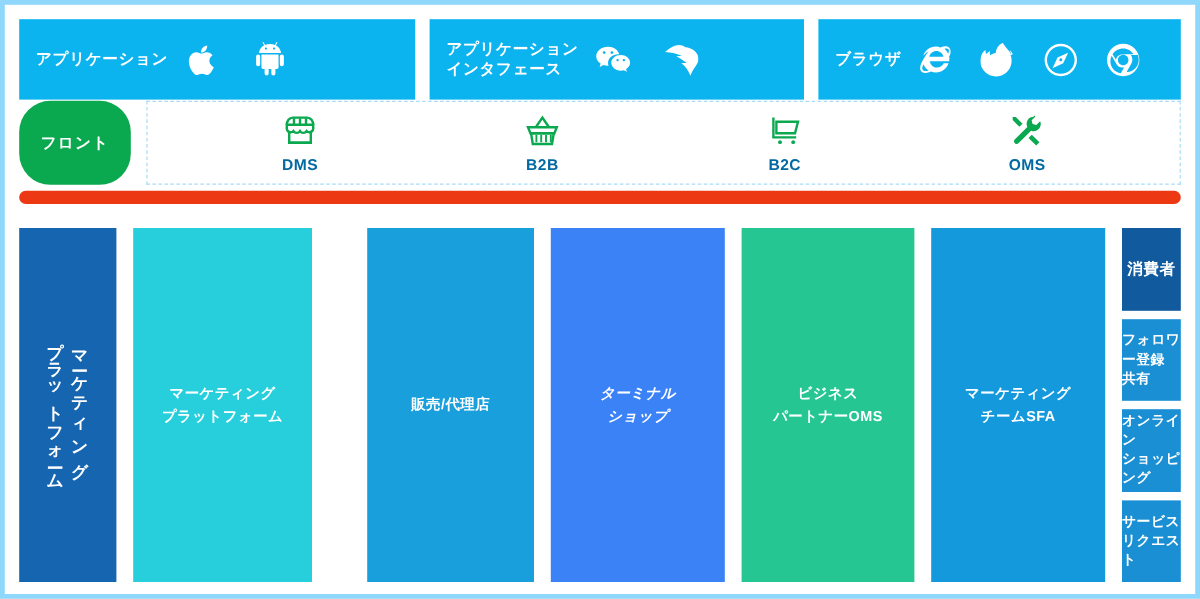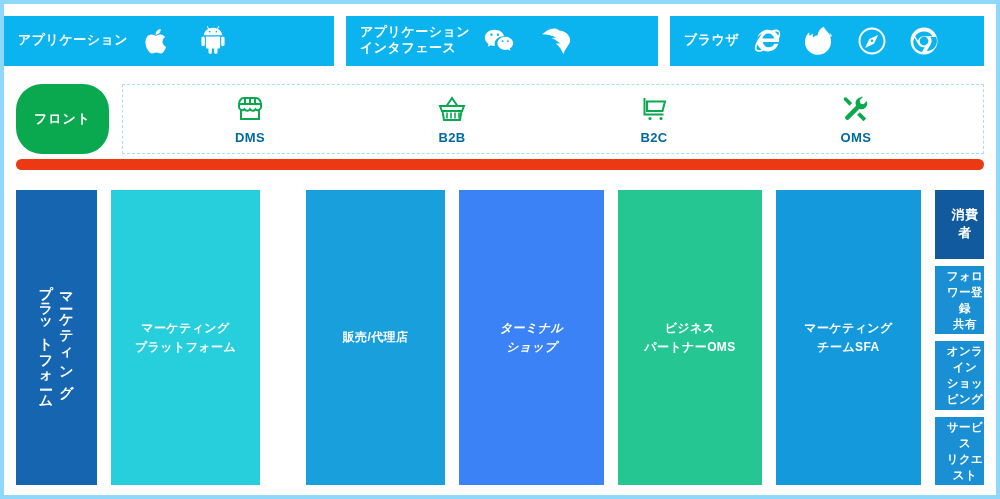--- a/index.html
+++ b/index.html
@@ -17,27 +17,26 @@
     width: 1000px;
     height: 499px;
     background: #ffffff;
     border: 4px solid #8fd8fb;
     padding: 0;
   }
 
   
   .header-row {
     position: absolute;
-    left: 0;
+    left: 12px;
     top: 12px;
     right: 12px;
-    height: 50px;
+    height: 67px;
     display: flex;
     gap: 12px;
-    font-family: Liberation Mono, monospace;
   }
   .header-panel {
     background: #0bb3ef;
     display: flex;
     align-items: center;
     padding: 0 14px;
     color: #ffffff;
   }
   .header-panel.apps      { flex: 0 0 330px; }
   .header-panel.api       { flex: 0 0 312px; }
@@ -160,27 +159,26 @@
     flex-direction: column;
     gap: 7px;
   }
   .side-card {
     flex: 1 1 0;
     background: #1a8fd4;
     color: #ffffff;
     font-size: 11.5px;
     font-weight: bold;
     line-height: 1.4;
-    text-align: center;
+    text-align: left;
     letter-spacing: .4px;
     white-space: pre-line;
     display: flex;
     align-items: center;
     justify-content: center;
-    padding-left: 11px;
   }
   .side-card.primary { background: #125a9e; font-size: 13px; }
 </style>
 </head>
 <body>
 
 <div class="page">
 
   <div class="header-row">
 

